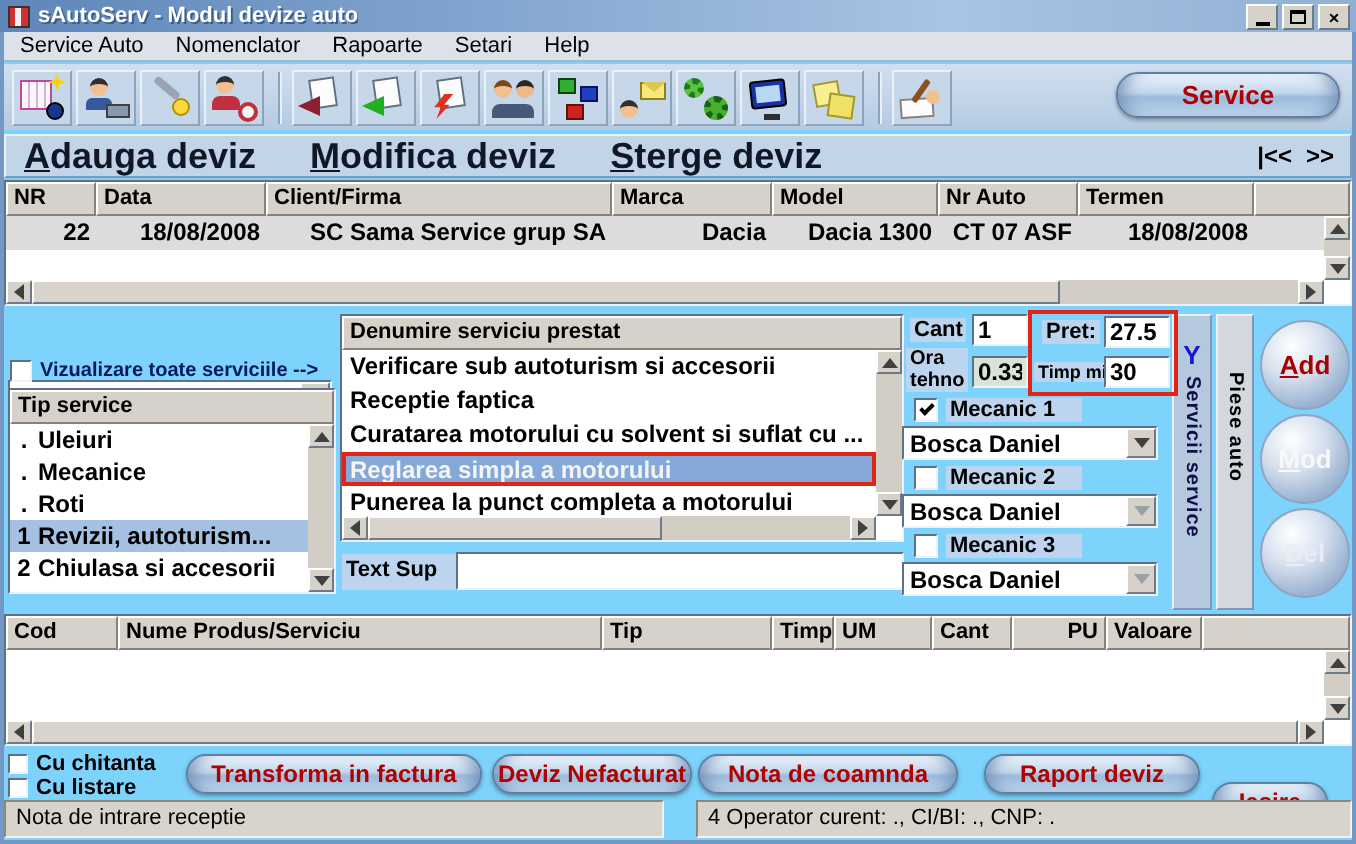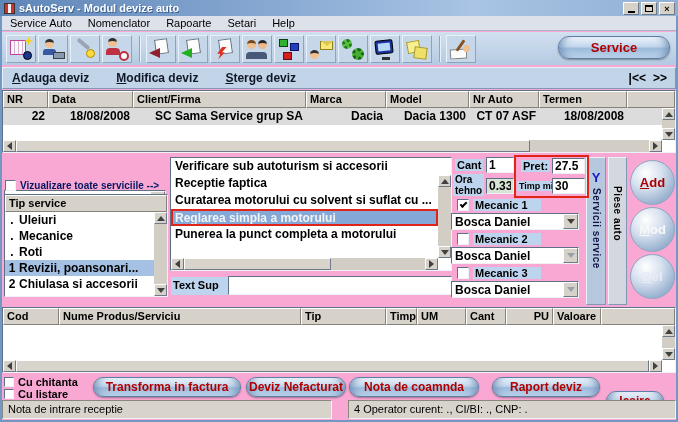--- a/index.html
+++ b/index.html
@@ -1,17 +1,17 @@
 <!DOCTYPE html>
 <html><head>
 <meta charset="utf-8">
 <style>
   * { box-sizing: border-box; margin:0; padding:0; }
   body { margin:0; background:#ffffff; font-family:"Liberation Sans", sans-serif; }
-  .win { position:relative; width:678px; height:422px; background:#f9a8d4; overflow:hidden;
+  .win { position:relative; width:678px; height:422px; background:#7dd3fc; overflow:hidden;
          box-shadow: inset 0 0 0 2px #7498c4; font-size:11px; color:#000;padding-left:38px; }
   .nowrap { white-space:nowrap; overflow:hidden; }
 
   
   .raised { border:1px solid; border-color:#fdfdfd #6e7a88 #6e7a88 #fdfdfd; background:#d6d2ca; }
   .field  { background:#fff; border:1px solid; border-color:#5f7186 #eef2f6 #eef2f6 #5f7186;
             font-weight:bold; font-size:12px; padding:0 2px;
             font-family:"Liberation Sans",sans-serif; }
   input.field { outline:none; }
 
@@ -84,21 +84,21 @@
   .pill { border-radius:11px; border:1px solid #5f80a6; color:#b00000; font-weight:bold; font-size:12px;
     background:linear-gradient(180deg,#eef4fb 0%,#c2d6ec 45%,#9cbadc 55%,#bdd4ea 100%);
     box-shadow: inset 9px 0 9px -7px #6f8fb4, inset -9px 0 9px -7px #6f8fb4, 0 1px 2px rgba(0,0,0,.35);
     display:flex; align-items:center; justify-content:center; white-space:nowrap; }
   .servicebtn { position:absolute; right:8px; top:36px; width:112px; height:23px; font-size:13px; }
 
   
   .actionbar { position:absolute; left:2px; top:67px; right:2px; height:22px;
     background:#c2d4e8; border:1px solid; border-color:#e8f0f8 #8098b8 #8098b8 #e8f0f8;
     display:flex; align-items:center; }
-  .abtn { display:block; font-weight:bold; font-size:12px; color:#101828; cursor:default; }
+  .abtn { display:block; font-weight:bold; font-size:18px; color:#101828; cursor:default; }
   .abtn::first-letter { text-decoration:underline; }
   .navtxt { font-weight:bold; font-size:12px; }
 
   
   .grid { position:absolute; background:#fff; border:1px solid; border-color:#5f7186 #eef2f6 #eef2f6 #5f7186; }
   .hrow { display:flex; height:17px; }
   .th { background:#d6d2ca; border:1px solid; border-color:#fff #85827c #85827c #fff;
         font-weight:bold; font-size:11px; padding:1px 3px; white-space:nowrap; overflow:hidden; }
   .trow { display:flex; height:17px; background:#dcdcdc; }
   .td { font-weight:bold; font-size:12px; padding:1px 3px; text-align:right; white-space:nowrap; overflow:hidden; }
@@ -352,38 +352,41 @@
       <div class="lrow">
           <span class="code">.</span>
           <span class="nowrap">Mecanice</span>
         </div>
       <div class="lrow">
           <span class="code">.</span>
           <span class="nowrap">Roti</span>
         </div>
       <div class="lrow sel-left">
           <span class="code">1</span>
-          <span class="nowrap">Revizii, poansonari...</span>
+          <span class="nowrap">Revizii, autoturism...</span>
         </div>
       <div class="lrow">
           <span class="code">2</span>
           <span class="nowrap">Chiulasa si accesorii</span>
         </div>
     </div>
     <div class="sbv" style="right:0; top:17px; bottom:0;">
       <div class="sbb" style="position:absolute;top:0">
           <span class="tri-u"></span>
         </div>
       <div class="sbb" style="position:absolute;bottom:0">
           <span class="tri-d"></span>
         </div>
     </div>
   </div>
 
   <div class="grid" style="left:170px; top:157px; width:282px; height:114px;">
+    <div class="hrow" style="height:17px">
+      <div class="th" style="flex:1">Denumire serviciu prestat</div>
+    </div>
     <div style="margin-right:13px">
       <div class="srow">Verificare sub autoturism si accesorii</div>
       <div class="srow">Receptie faptica</div>
       <div class="srow">Curatarea motorului cu solvent si suflat cu ...</div>
       <div class="srow sel-mid">Reglarea simpla a motorului</div>
       <div class="srow">Punerea la punct completa a motorului</div>
     </div>
     <div class="sbv" style="right:0; top:17px; bottom:12px;">
       <div class="sbb" style="position:absolute;top:0">
           <span class="tri-u"></span>

